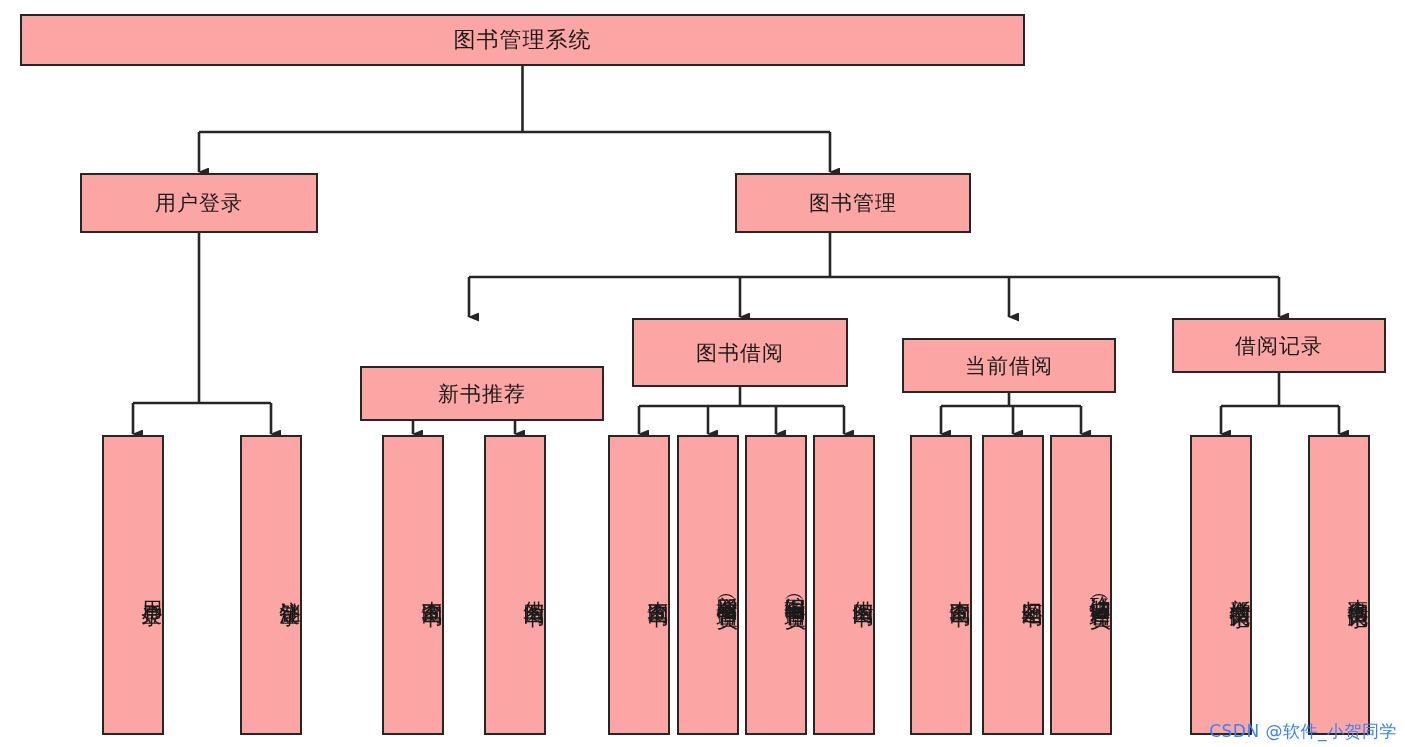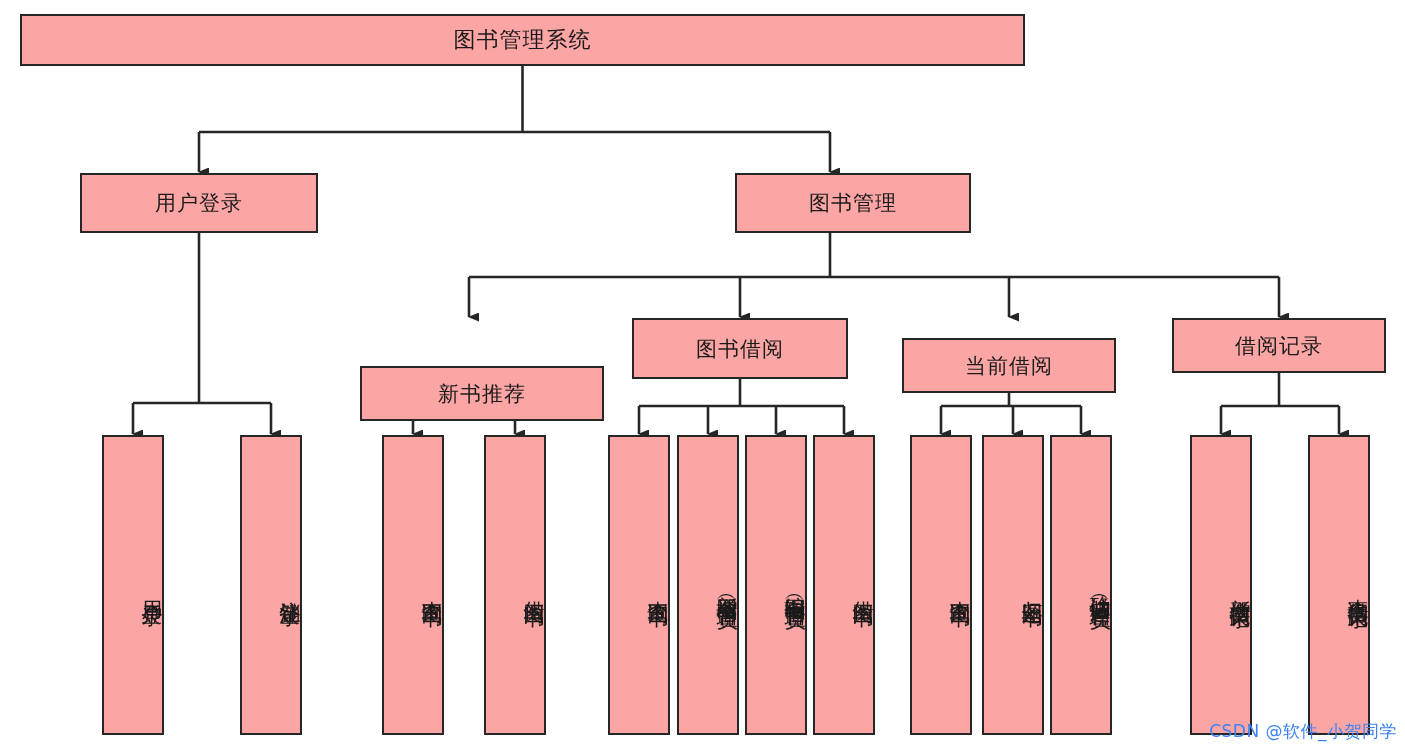--- a/index.html
+++ b/index.html
@@ -127,21 +127,21 @@
   <div class="node horiz" id="node-l2-0" style="left: 80px; top: 173px; width: 238px; height: 60px;">
       <span>用户登录</span>
     </div>
   <div class="node horiz" id="node-l2-1" style="left: 712px; top: 173px; width: 236px; height: 60px; margin-left: 23px;">
       <span>图书管理</span>
     </div>
 
   <div class="node horiz" id="node-l3-0" style="left: 360px; top: 318px; width: 244px; height: 55px; margin-top: 48px;">
       <span>新书推荐</span>
     </div>
-  <div class="node horiz" id="node-l3-1" style="left: 632px; top: 318px; width: 216px; height: 61px;">
+  <div class="node horiz" id="node-l3-1" style="left: 632px; top: 318px; width: 216px; height: 69px;">
       <span>图书借阅</span>
     </div>
   <div class="node horiz" id="node-l3-2" style="left: 902px; top: 318px; width: 214px; height: 55px; margin-top: 20px;">
       <span>当前借阅</span>
     </div>
   <div class="node horiz" id="node-l3-3" style="left: 1172px; top: 318px; width: 214px; height: 55px; align-items: center;">
       <span>借阅记录</span>
     </div>
 
   <div class="node vert" id="node-leaf-0" style="left: 102px; top: 435px; width: 62px; height: 300px;">

